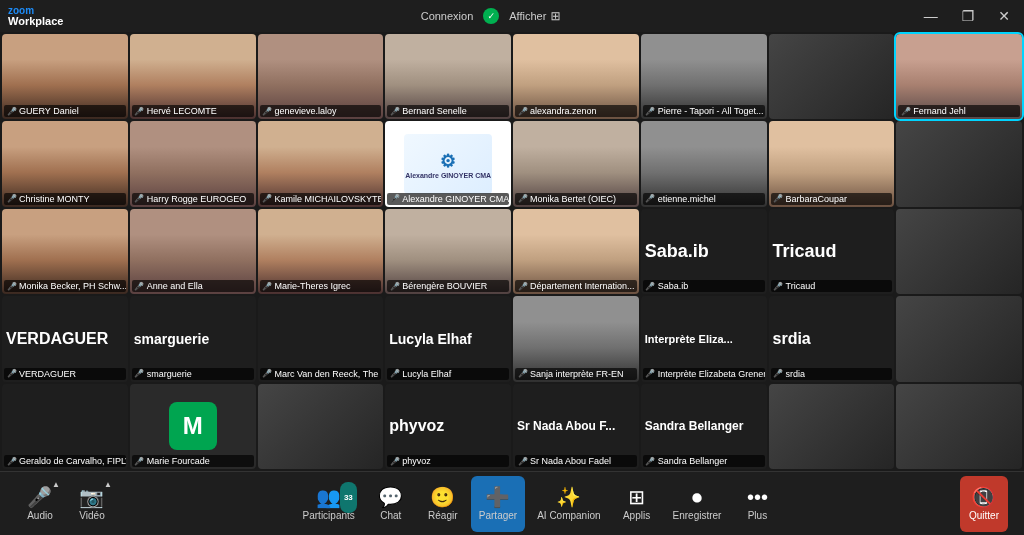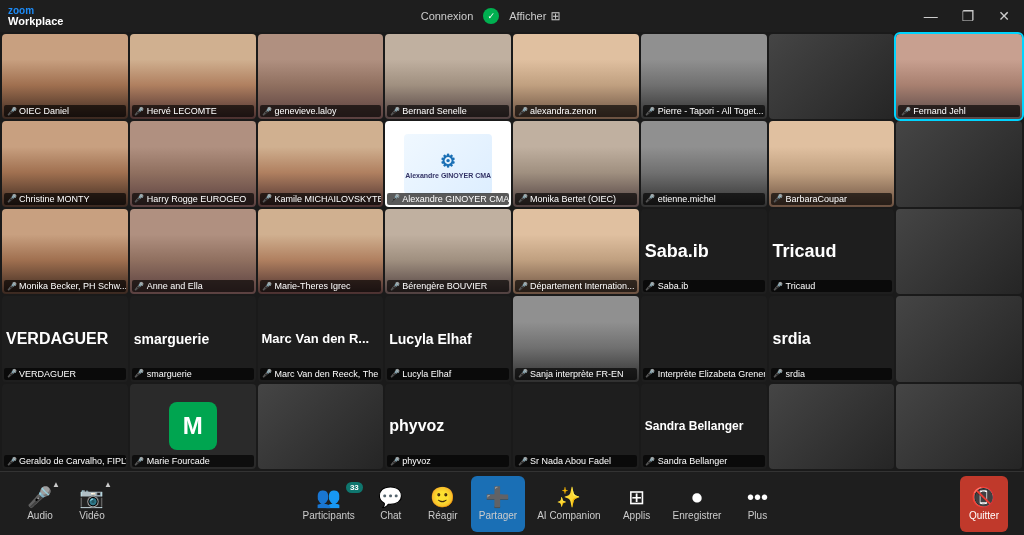--- a/index.html
+++ b/index.html
@@ -235,26 +235,26 @@
     .caret {
       position: absolute;
       top: 4px;
       right: 4px;
       color: #ccc;
       font-size: 8px;
     }
     .badge {
       position: absolute;
       top: 6px;
-      right: 0;
+      right: 6px;
       background: #0f766e;
       color: #fff;
       font-size: 8px;
       border-radius: 8px;
-      padding: 1px 4px;
+      padding: 11px 4px;
       font-weight: bold;
     }
 
     .lang-btn {
       border: 1px solid #555;
       border-radius: 4px;
       padding: 2px 5px;
       font-size: 10px;
       color: #fff;
     }
@@ -303,21 +303,21 @@
     <span class="win-btn close">✕</span>
   </div>
 </div>
 
 <div id="video-grid">
 
   <div class="video-cell cam-warm">
     <div class="cell-content human-bg-1"></div>
     <div class="name-tag">
       <span class="mic-icon-small">🎤</span>
-      <span>OIEC Daniel</span>
+      <span>GUERY Daniel</span>
     </div>
   </div>
   <div class="video-cell cam-warm">
     <div class="cell-content human-bg-2"></div>
     <div class="name-tag">
       <span class="mic-icon-small">🎤</span>
       <span>Hervé LECOMTE</span>
     </div>
   </div>
   <div class="video-cell cam-cool">
@@ -483,23 +483,20 @@
     <div style="flex:1; display:flex; align-items:center; justify-content:center;">
       <span style="color:#fff; font-size:14px; font-weight:bold;">smarguerie</span>
     </div>
     <div class="name-tag">
       <span class="mic-icon-small">🎤</span>
       <span>smarguerie</span>
     </div>
   </div>
 
   <div class="video-cell name-only-cell">
-    <div style="flex:1; display:flex; align-items:center; justify-content:center;">
-      <span style="color:#fff; font-size:13px; font-weight:bold; text-align:center;">Marc Van den R...</span>
-    </div>
     <div class="name-tag">
       <span class="mic-icon-small">🎤</span>
       <span>Marc Van den Reeck, The ...</span>
     </div>
   </div>
 
   <div class="video-cell name-only-cell">
     <div style="flex:1; display:flex; align-items:center; justify-content:center;">
       <span style="color:#fff; font-size:14px; font-weight:bold;">Lucyla Elhaf</span>
     </div>
@@ -511,20 +508,23 @@
 
   <div class="video-cell cam-cool">
     <div class="cell-content human-bg-6"></div>
     <div class="name-tag">
       <span class="mic-icon-small">🎤</span>
       <span>Sanja interprète FR-EN</span>
     </div>
   </div>
 
   <div class="video-cell name-only-cell">
+    <div style="flex:1; display:flex; align-items:center; justify-content:center;">
+      <span style="color:#fff; font-size:11px; font-weight:bold; text-align:center;">Interprète Eliza...</span>
+    </div>
     <div class="name-tag">
       <span class="mic-icon-small">🎤</span>
       <span>Interprète Elizabeta Greneron</span>
     </div>
   </div>
 
   <div class="video-cell name-only-cell">
     <div style="flex:1; display:flex; align-items:center; justify-content:center;">
       <span style="color:#fff; font-size:16px; font-weight:bold;">srdia</span>
     </div>
@@ -556,20 +556,23 @@
     <div style="flex:1; display:flex; align-items:center; justify-content:center;">
       <span style="color:#fff; font-size:16px; font-weight:bold;">phyvoz</span>
     </div>
     <div class="name-tag">
       <span class="mic-icon-small">🎤</span>
       <span>phyvoz</span>
     </div>
   </div>
 
   <div class="video-cell name-only-cell">
+    <div style="flex:1; display:flex; align-items:center; justify-content:center;">
+      <span style="color:#fff; font-size:12px; font-weight:bold; text-align:center;">Sr Nada Abou F...</span>
+    </div>
     <div class="name-tag">
       <span class="mic-icon-small">🎤</span>
       <span>Sr Nada Abou Fadel</span>
     </div>
   </div>
 
   <div class="video-cell name-only-cell">
     <div style="flex:1; display:flex; align-items:center; justify-content:center;">
       <span style="color:#fff; font-size:12px; font-weight:bold; text-align:center;">Sandra Bellanger</span>
     </div>

